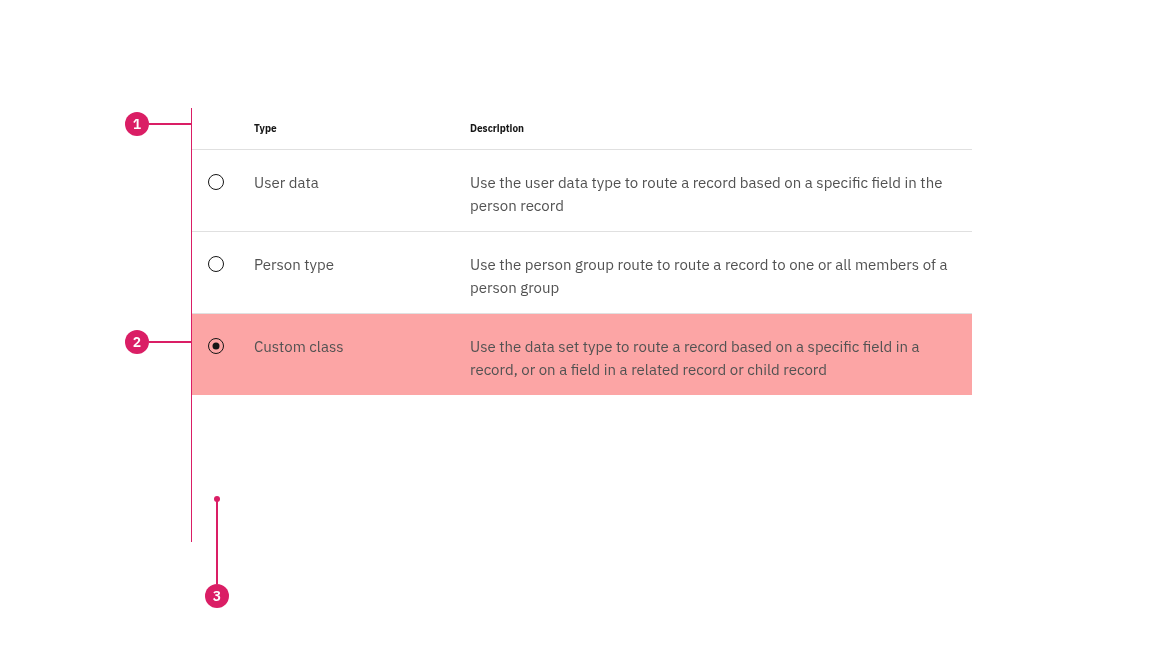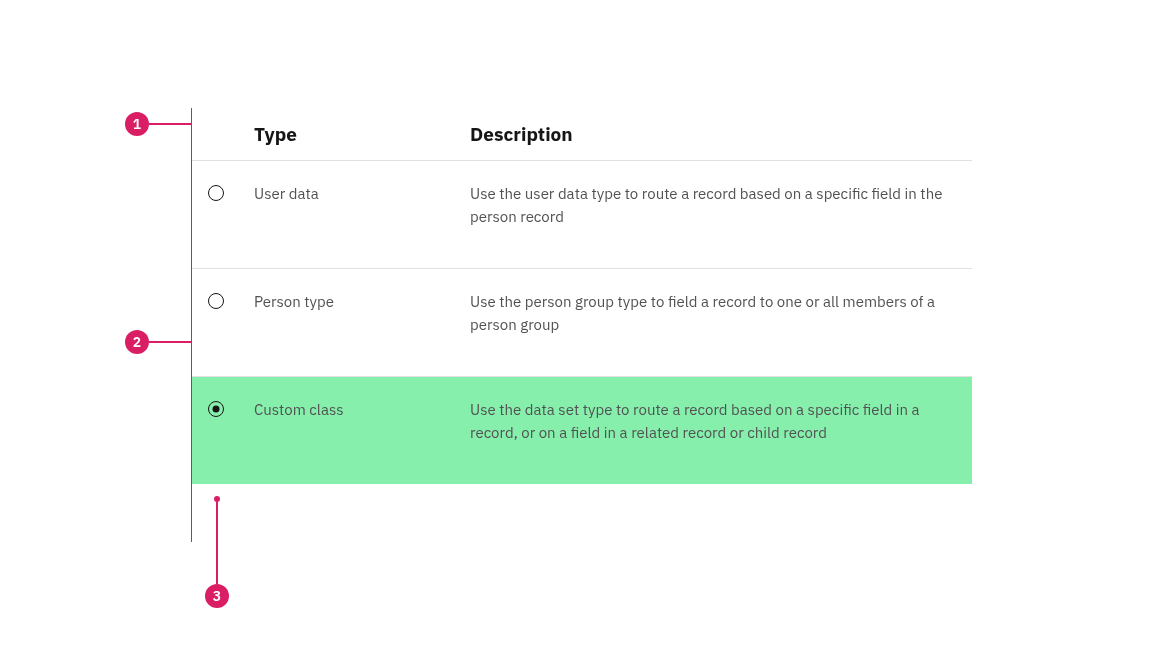--- a/index.html
+++ b/index.html
@@ -65,57 +65,57 @@
   .table {
     position: absolute;
     left: 192px;
     top: 108px;
     width: 780px;
     border-collapse: collapse;
   }
   .table thead th {
     text-align: left;
     font-weight: 700;
-    font-size: 19px;
+    font-size: 10px;
     color: #161616;
     padding: 14px 16px 14px 0;
     border-bottom: 1px solid #e0e0e0;
     vertical-align: bottom;
   }
   .table thead th.col-radio {
     width: 46px;
     padding-left: 16px;
     padding-right: 0;
   }
   .table thead th.col-type {
     width: 200px;
   }
   .table tbody td {
     font-size: 15px;
     color: #525252;
     line-height: 1.5;
-    padding: 22px 16px 40px 0;
+    padding: 22px 16px 14px 0;
     border-bottom: 1px solid #e0e0e0;
     vertical-align: top;
   }
   .table tbody tr:last-child td {
     border-bottom: none;
   }
   .table tbody td.col-radio {
     width: 46px;
     padding-left: 16px;
     padding-right: 0;
     padding-top: 24px;
   }
   .table tbody td.col-type {
     width: 200px;
     color: #525252;
   }
   .table tbody tr.row-selected td {
-    background: #86efac;
+    background: #fca5a5;
   }
 
   
   .radio {
     display: inline-block;
     width: 16px;
     height: 16px;
     border: 1.5px solid #161616;
     border-radius: 50%;
     position: relative;
@@ -167,21 +167,21 @@
     </thead>
     <tbody>
       <tr>
         <td class="col-radio"><span class="radio"></span></td>
         <td class="col-type">User data</td>
         <td class="col-desc">Use the user data type to route a record based on a specific field in the person record</td>
       </tr>
       <tr>
         <td class="col-radio"><span class="radio"></span></td>
         <td class="col-type">Person type</td>
-        <td class="col-desc">Use the person group type to field a record to one or all members of a person group</td>
+        <td class="col-desc">Use the person group route to route a record to one or all members of a person group</td>
       </tr>
       <tr class="row-selected">
         <td class="col-radio"><span class="radio checked"></span></td>
         <td class="col-type">Custom class</td>
         <td class="col-desc">Use the data set type to route a record based on a specific field in a record, or on a field in a related record or child record</td>
       </tr>
     </tbody>
   </table>
 
 </div>

